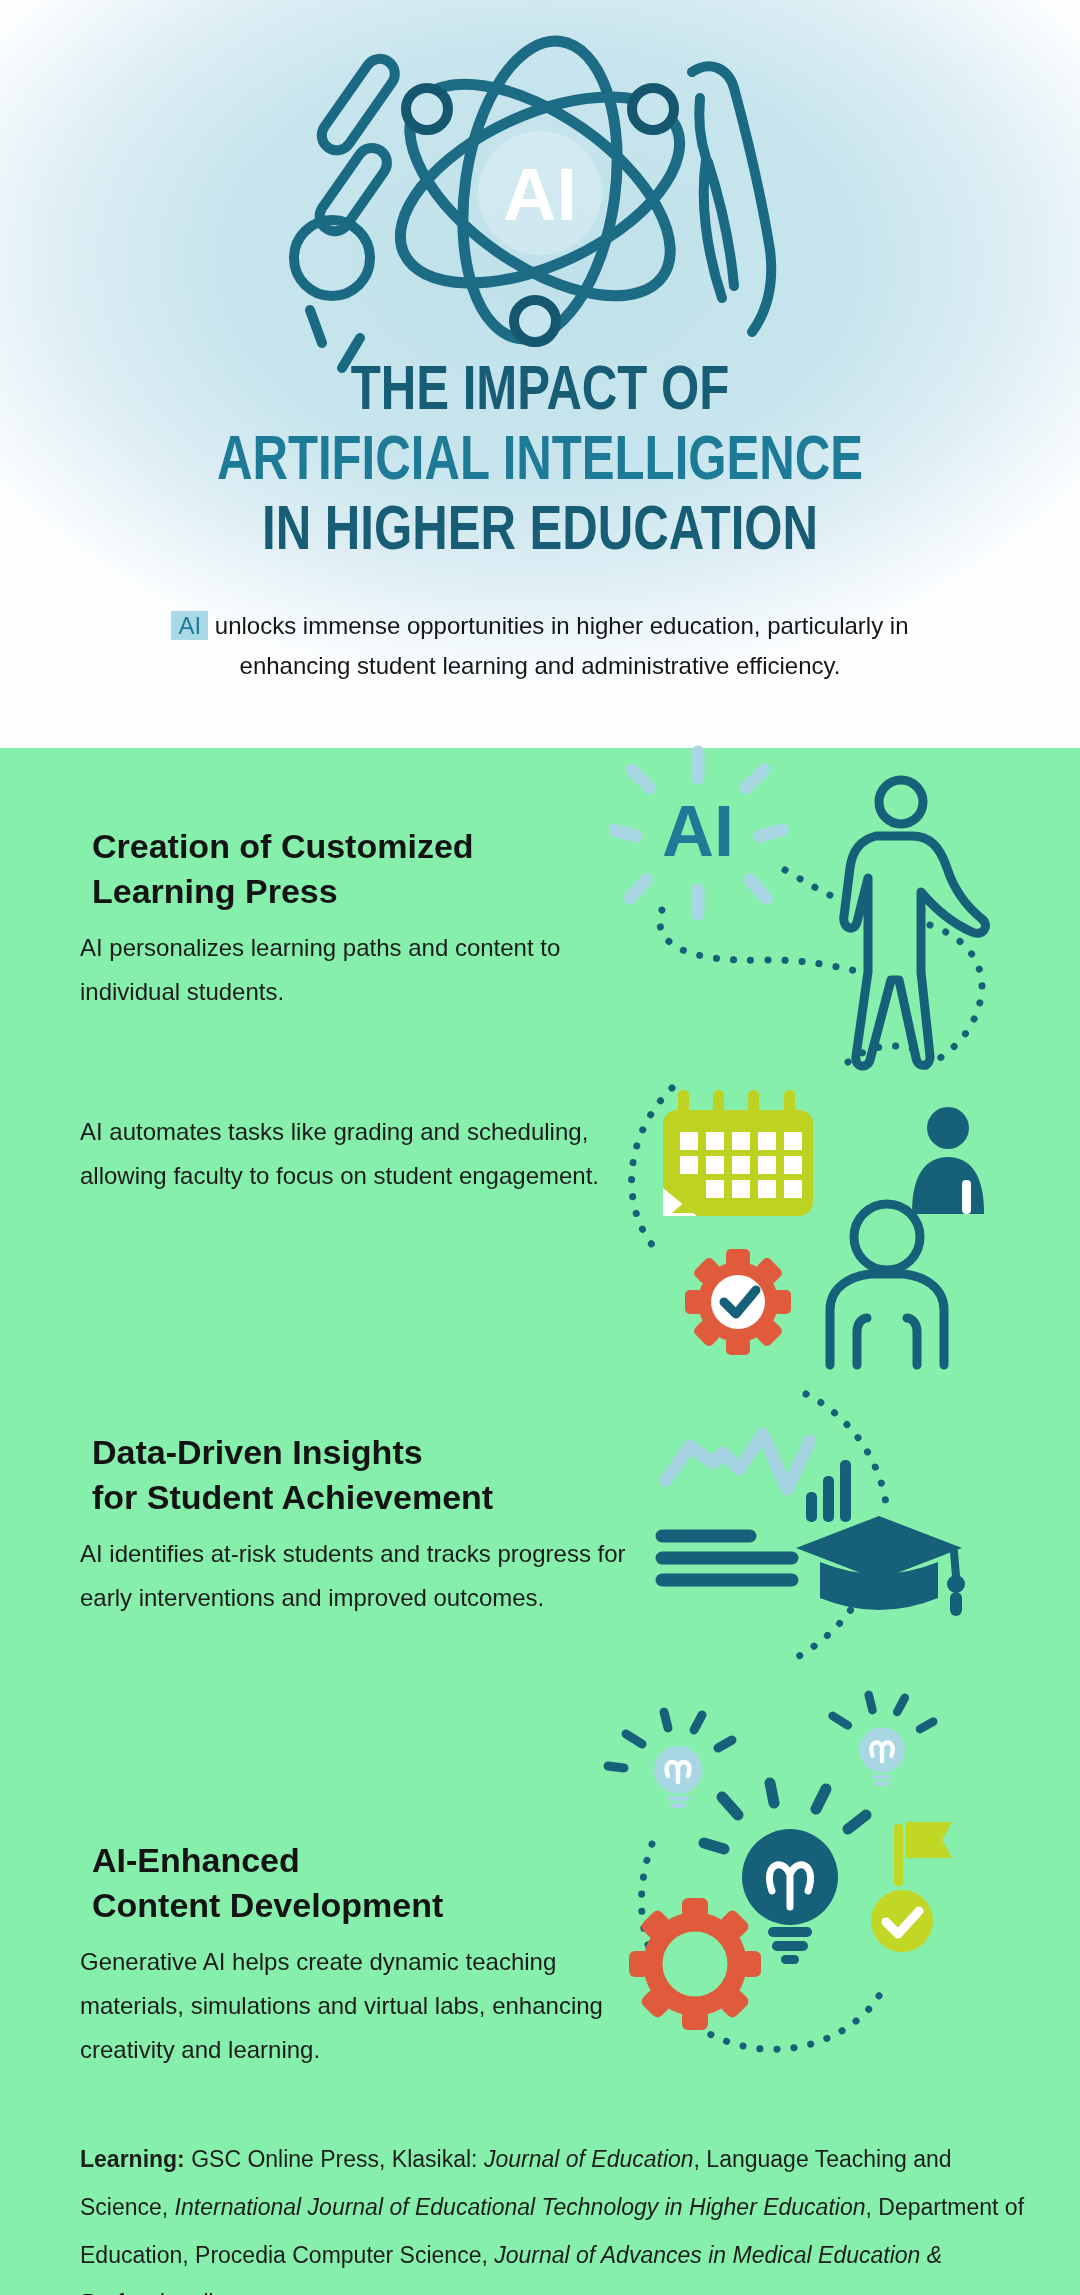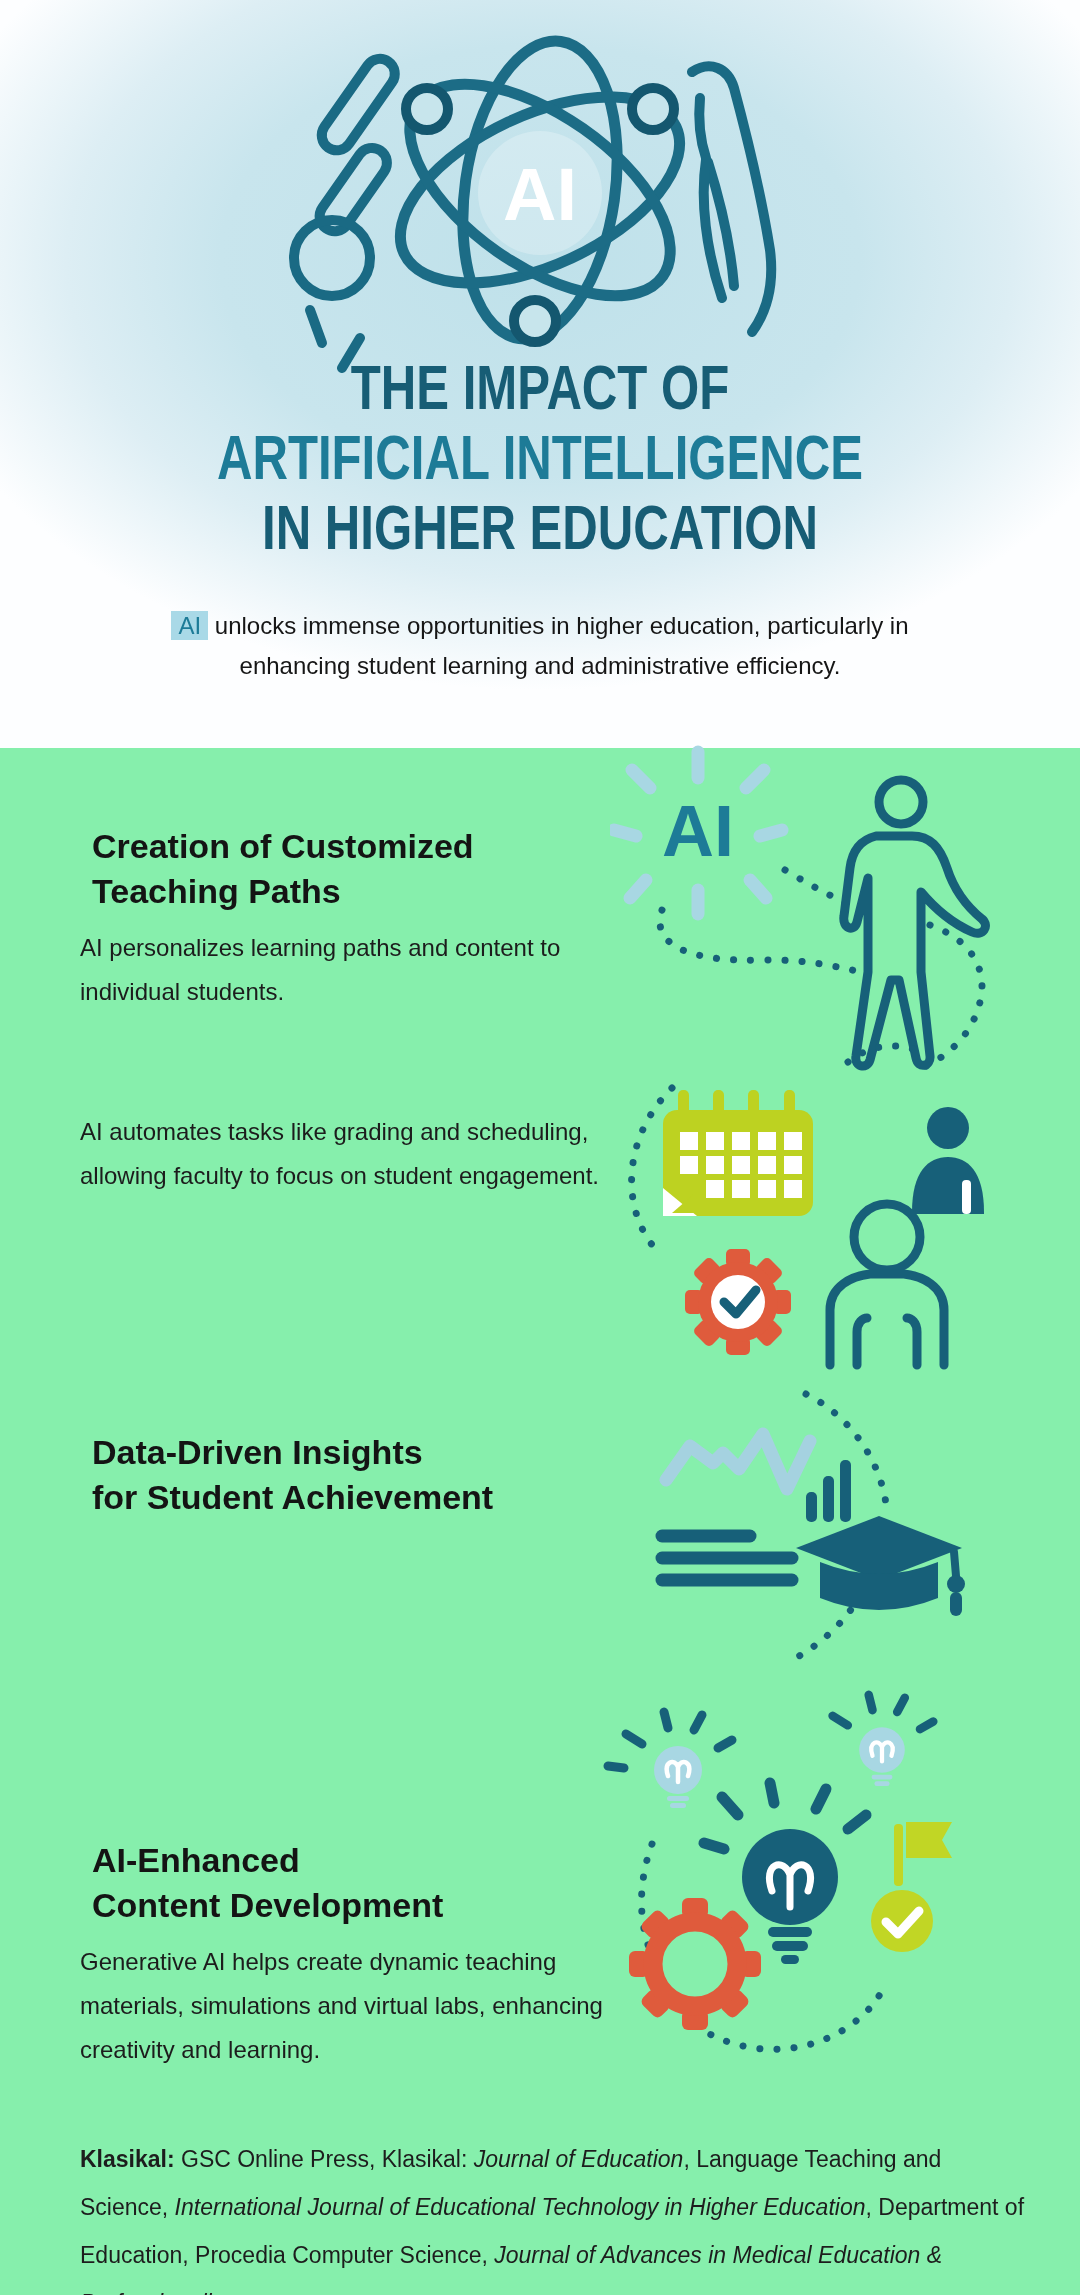--- a/index.html
+++ b/index.html
@@ -83,21 +83,21 @@
 
   <div class="title-block">
     <span class="title-line t-dark">THE IMPACT OF</span>
     <span class="title-line t-mid">ARTIFICIAL INTELLIGENCE</span>
     <span class="title-line t-dark">IN HIGHER EDUCATION</span>
   </div>
 
   <p class="intro"><span class="hl">AI</span><span> unlocks immense opportunities in higher education, particularly in enhancing student learning and administrative efficiency.</span></p>
 
   <div class="sec-text" style="top:812px;">
-    <h2 class="sec-title"><span>Creation of Customized</span><br><span>Teaching Paths</span></h2>
+    <h2 class="sec-title"><span>Creation of Customized</span><br><span>Learning Press</span></h2>
     <p class="sec-body">AI personalizes learning paths and content to individual students.</p>
   </div>
   <svg class="icon" style="left:610px;top:740px;" width="420" height="335" viewBox="0 0 420 335">
     <g stroke="#176079" stroke-width="7" stroke-linecap="round" stroke-dasharray="0.1 17" fill="none">
       <path d="M 52 170 C 40 205 80 222 150 220 C 195 219 225 226 255 233"></path>
       <path d="M 175 130 C 205 148 228 160 252 170"></path>
       <path d="M 320 185 C 362 200 378 230 370 262 C 362 296 336 318 308 330"></path>
     </g>
     <g stroke="#a8d7e3" stroke-width="13" stroke-linecap="round">
       <line x1="88" y1="38" x2="88" y2="12"></line>
@@ -175,20 +175,21 @@
     <g stroke="#176079" stroke-width="9" fill="none" stroke-linecap="round" stroke-linejoin="round">
       <circle cx="287" cy="197" r="33"></circle>
       <path d="M 230 325 L 230 270 C 230 246 252 236 270 234 L 304 234 C 322 236 344 246 344 270 L 344 325"></path>
       <path d="M 257 325 L 257 292 C 257 282 263 278 267 278"></path>
       <path d="M 317 325 L 317 292 C 317 282 311 278 307 278"></path>
     </g>
   </svg>
 
   <div class="sec-text" style="top:1418px;width:580px;">
     <h2 class="sec-title"><span>Data-Driven Insights</span><br><span>for Student Achievement</span></h2>
+    <p class="sec-body">AI identifies at-risk students and tracks progress for early interventions and improved outcomes.</p>
   </div>
   <svg class="icon" style="left:620px;top:1370px;" width="420" height="335" viewBox="0 0 420 335">
     <g stroke="#176079" stroke-width="7" stroke-linecap="round" stroke-dasharray="0.1 17" fill="none">
       <path d="M 186 24 C 230 46 260 90 266 134"></path>
       <path d="M 240 226 C 222 256 198 276 172 290"></path>
     </g>
     <polyline points="46,110 70,76 93,93 103,83 119,99 143,64 167,119 190,71" stroke="#a5d2e0" stroke-width="13" stroke-linecap="round" stroke-linejoin="round" fill="none"></polyline>
     <g fill="#176079">
       <rect x="186" y="122" width="11" height="30" rx="5"></rect>
       <rect x="203" y="106" width="11" height="46" rx="5"></rect>
@@ -278,15 +279,15 @@
       <rect x="294" y="152" width="9" height="62" rx="4"></rect>
       <polygon points="306,150 352,150 342,168 352,186 306,186"></polygon>
     </g>
 
     <g>
       <circle cx="302" cy="249" r="31" fill="#c1d625"></circle>
       <path d="M 286 250 L 298 262 L 319 239" stroke="#ffffff" stroke-width="9" fill="none" stroke-linecap="round" stroke-linejoin="round"></path>
     </g>
   </svg>
 
-  <p class="sources"><strong>Klasikal:</strong><span> GSC Online Press, Klasikal: </span><em>Journal of Education</em><span>, Language Teaching and Science, </span><em>International Journal of Educational Technology in Higher Education</em><span>, Department of Education, Procedia Computer Science, </span><em>Journal of Advances in Medical Education &amp; Professionalism</em></p>
+  <p class="sources"><strong>Learning:</strong><span> GSC Online Press, Klasikal: </span><em>Journal of Education</em><span>, Language Teaching and Science, </span><em>International Journal of Educational Technology in Higher Education</em><span>, Department of Education, Procedia Computer Science, </span><em>Journal of Advances in Medical Education &amp; Professionalism</em></p>
 
 </div>
 
 </body></html>

